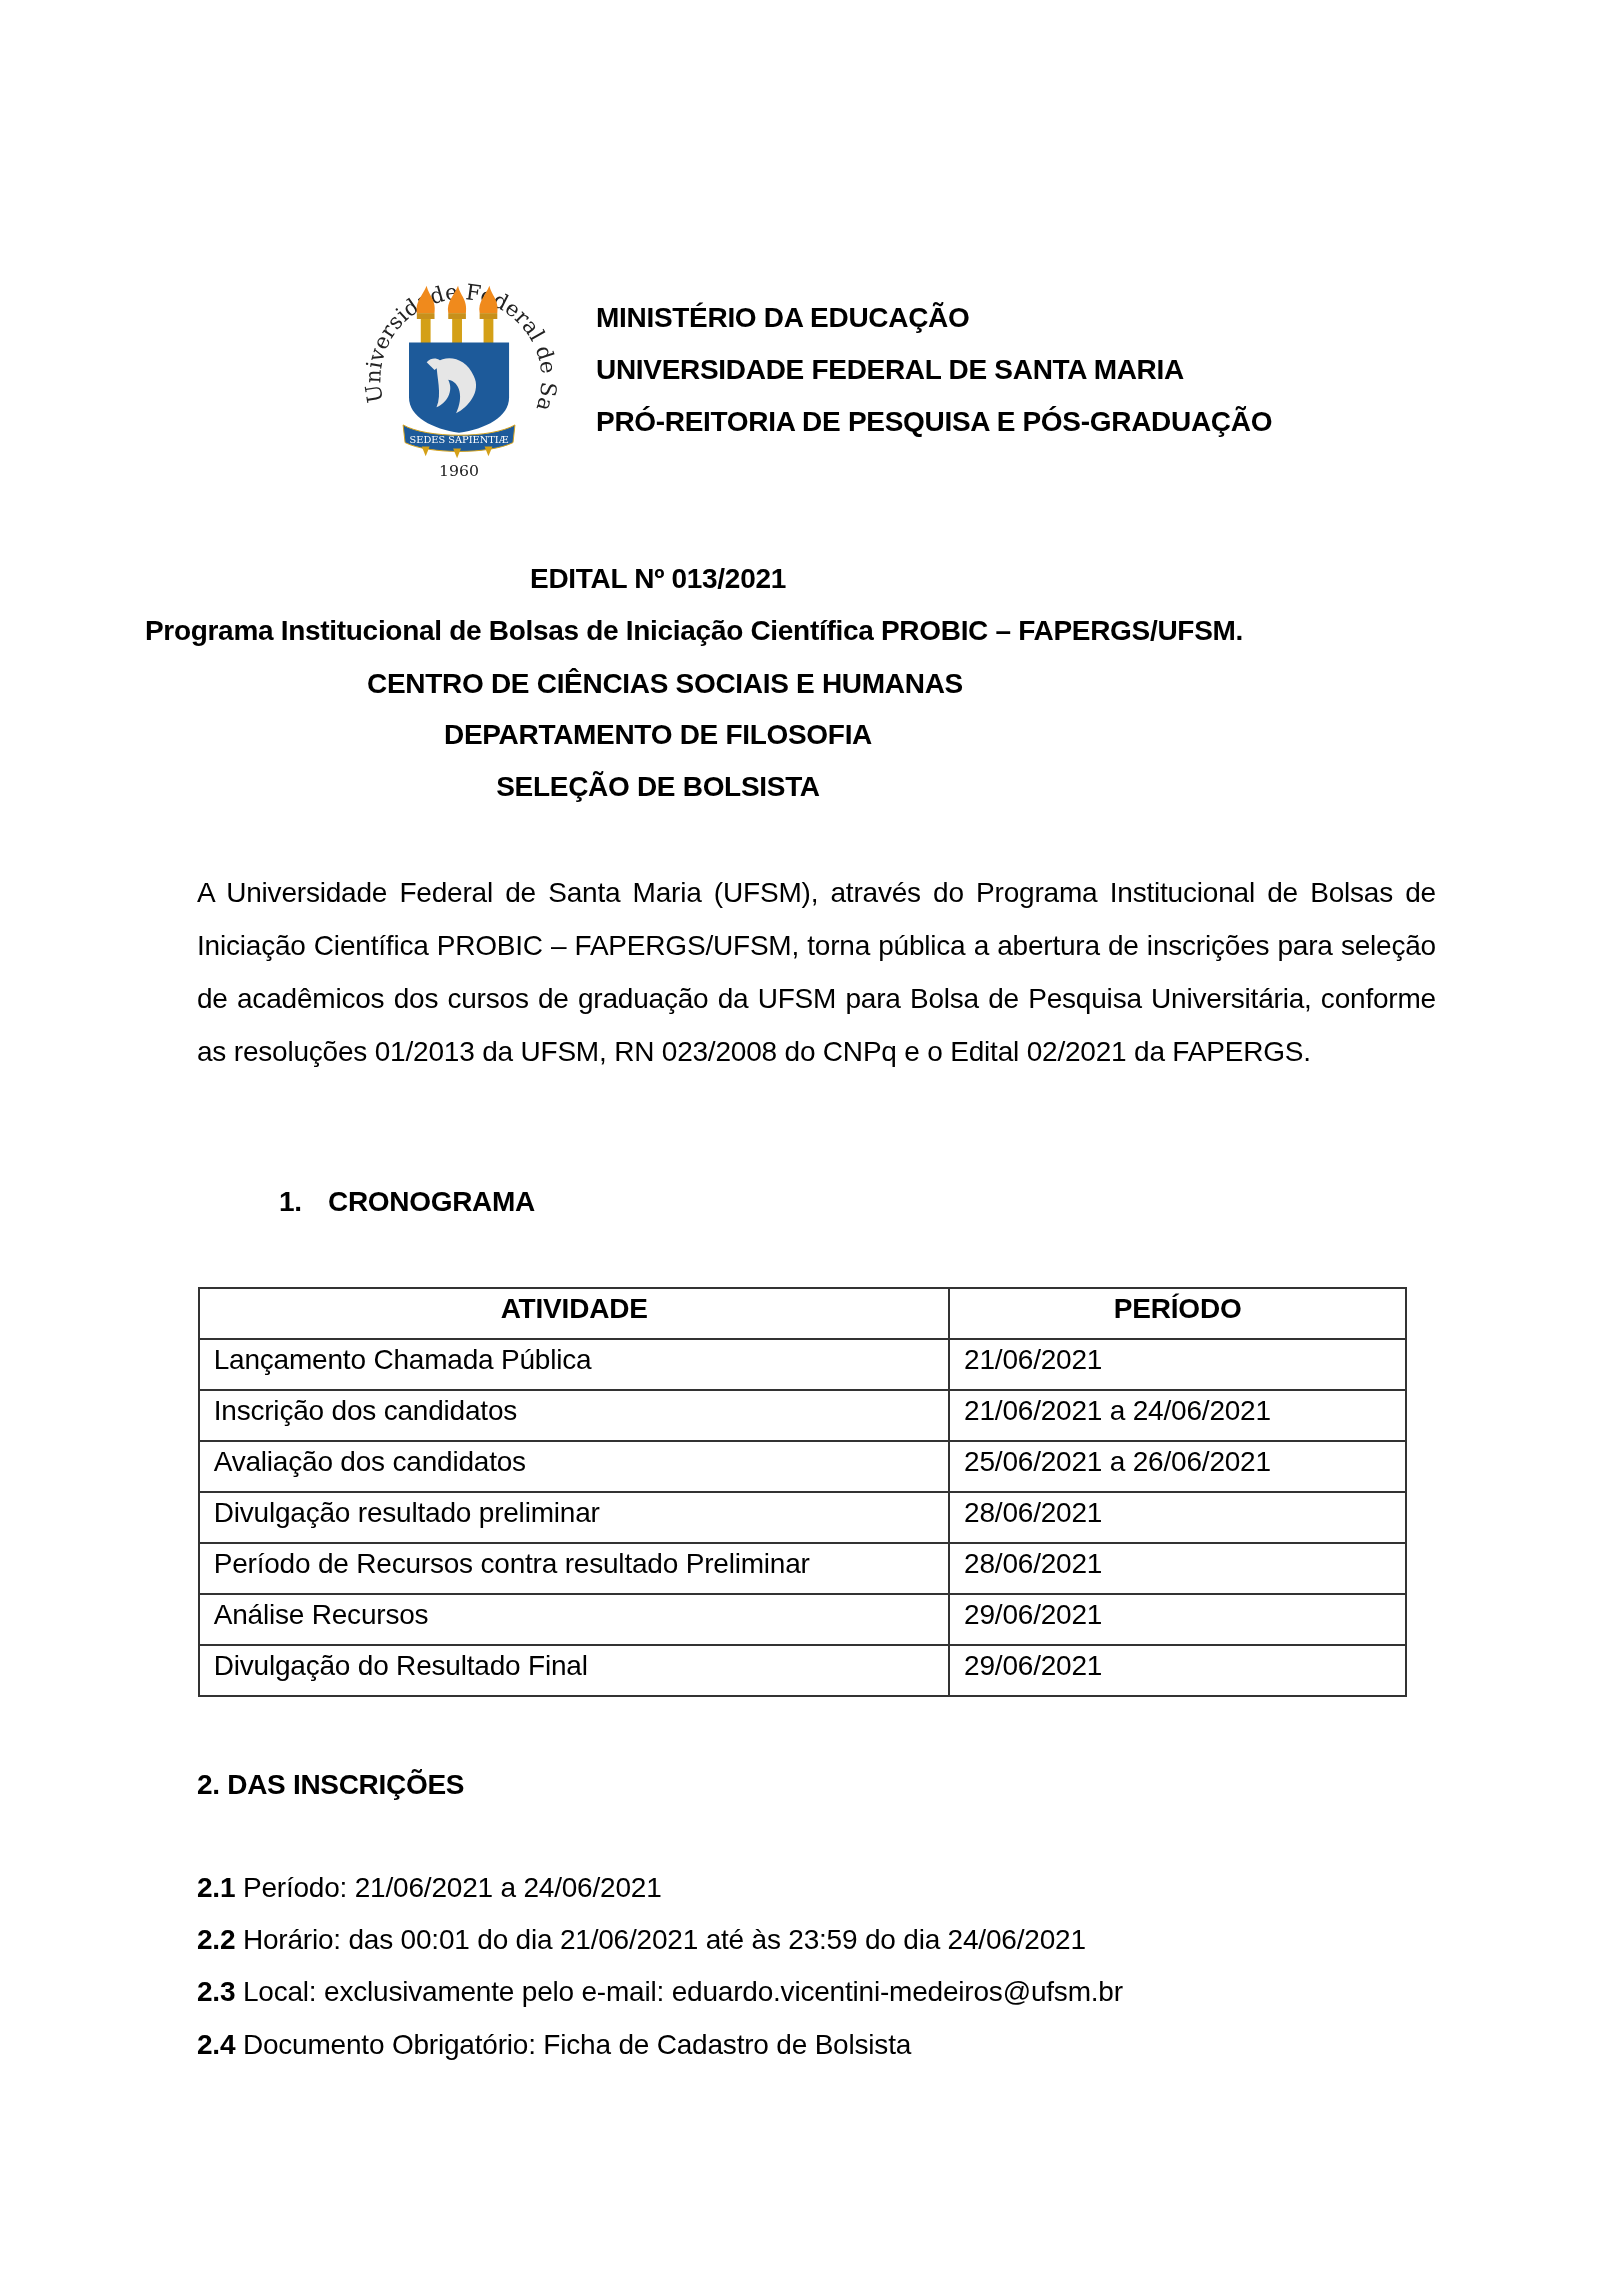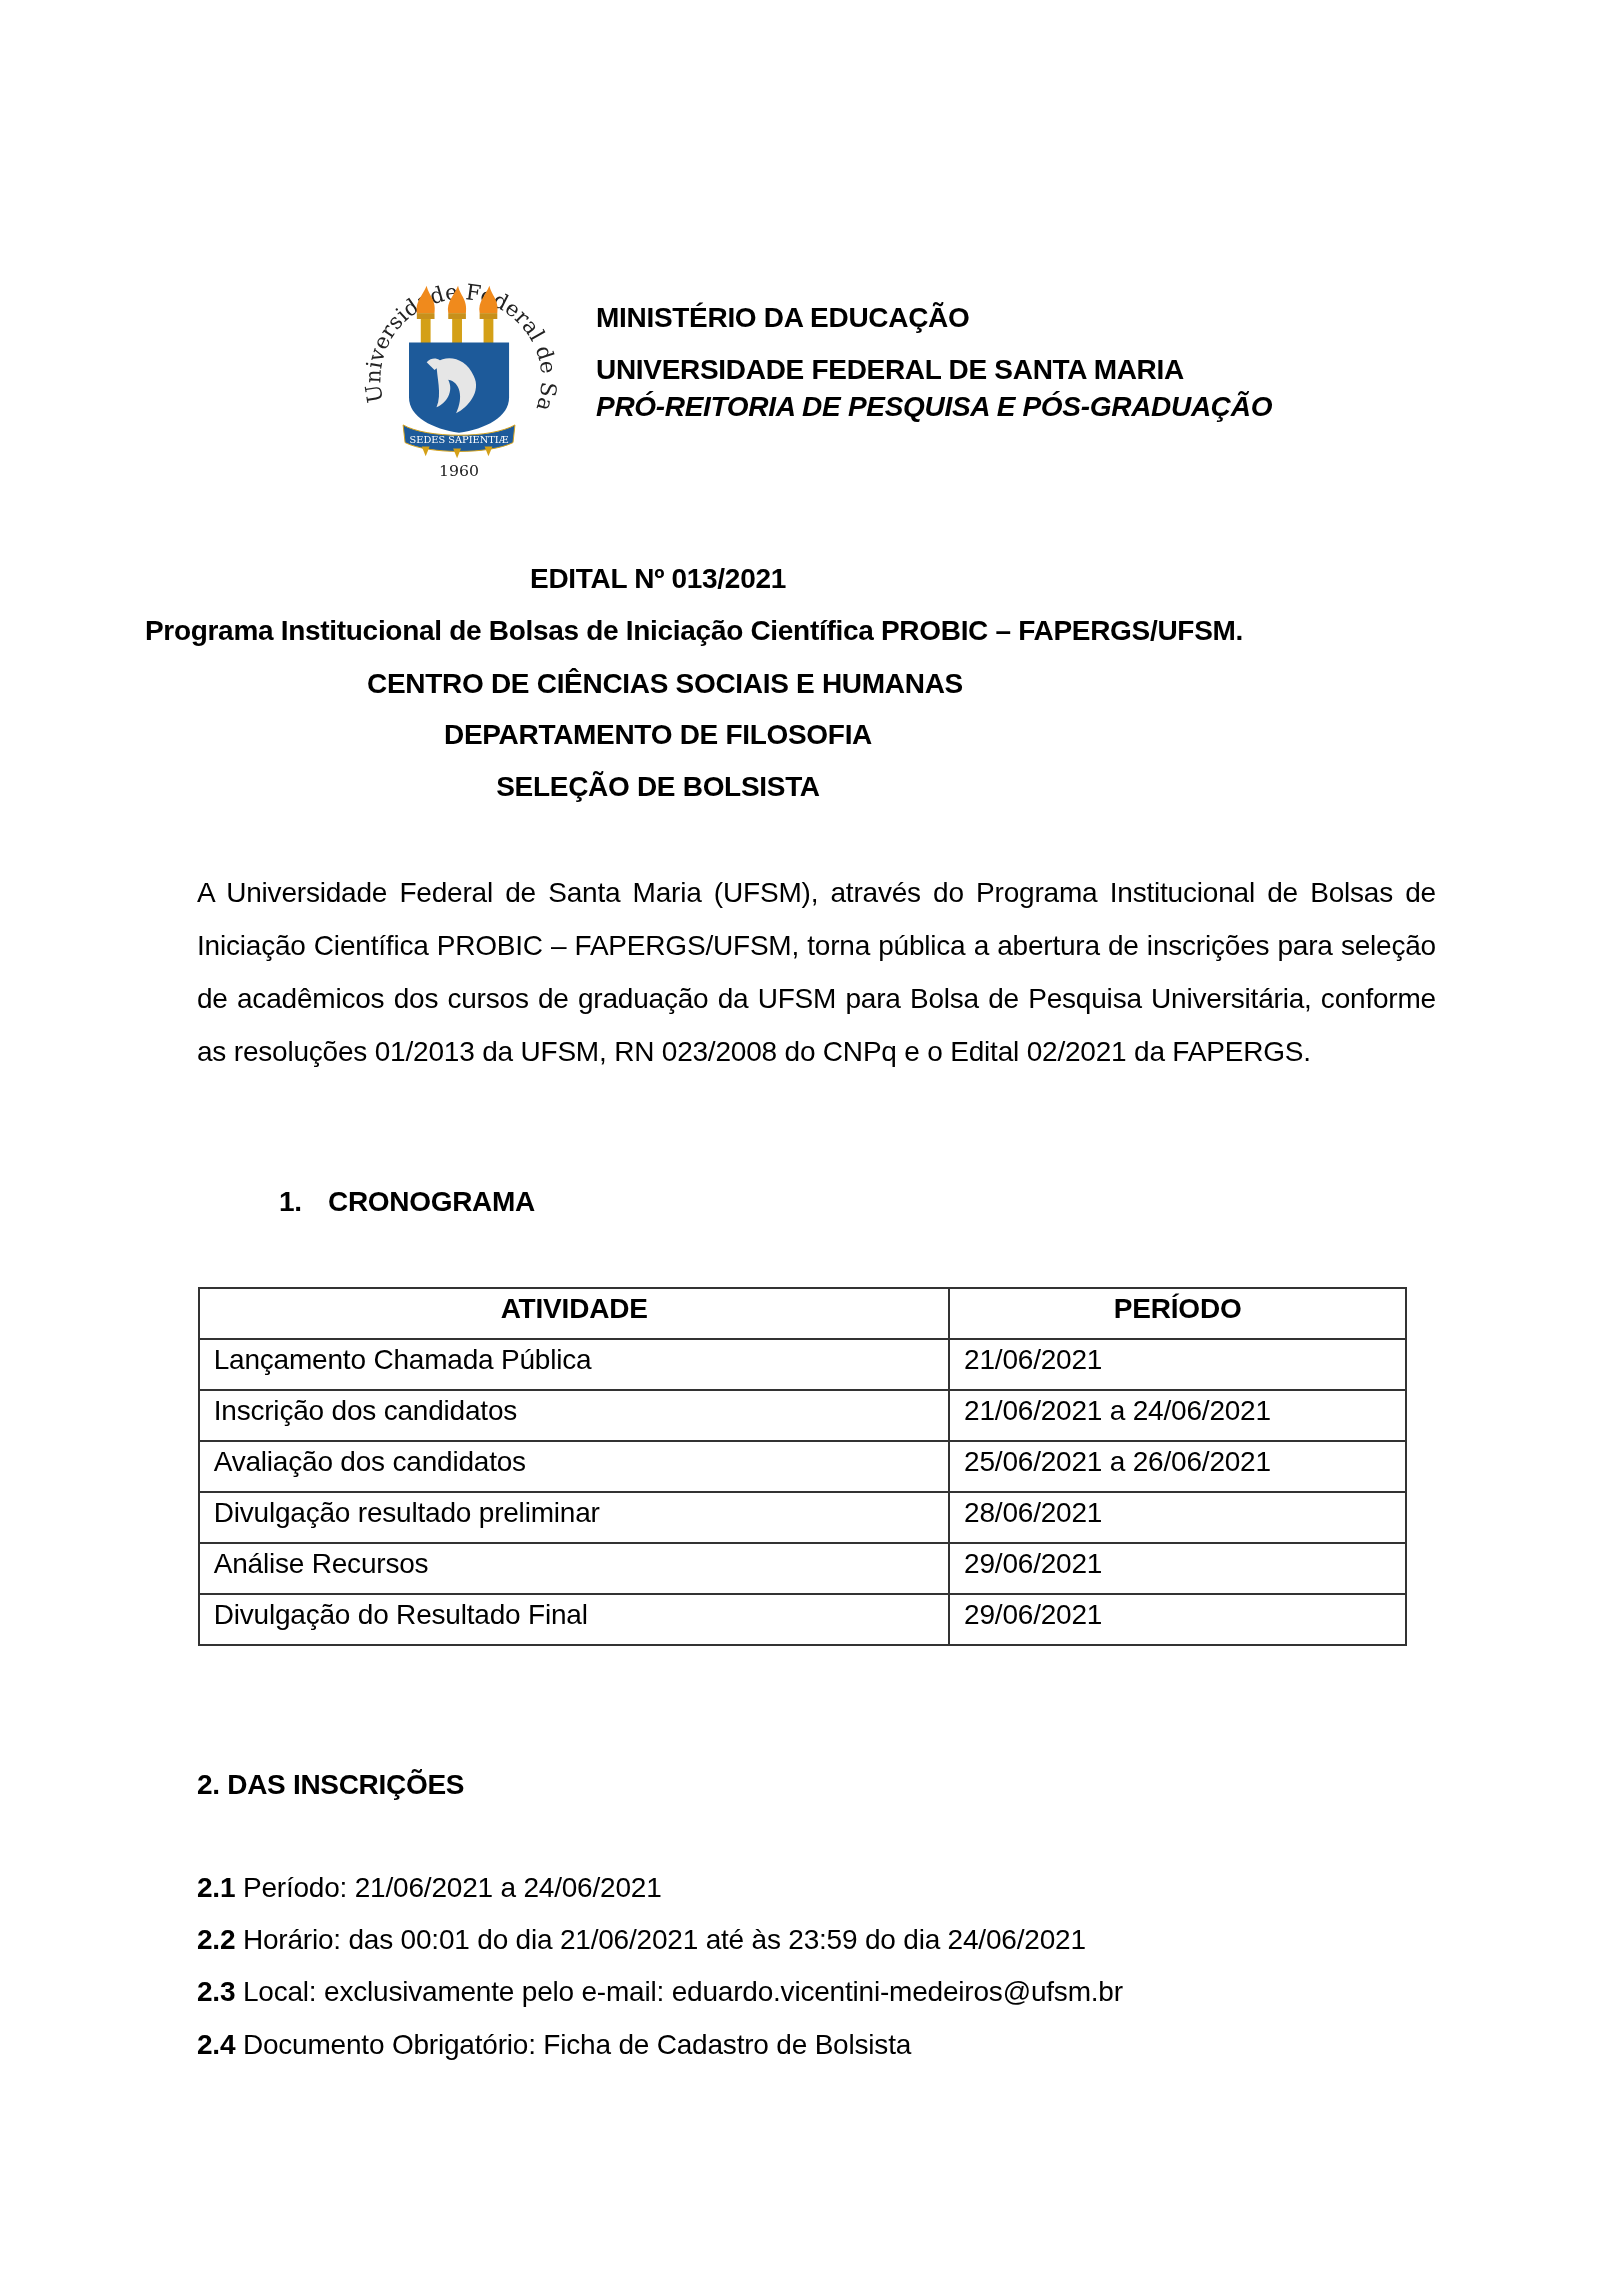--- a/index.html
+++ b/index.html
@@ -52,21 +52,21 @@
 
     <path d="M65,190 L69,200 L73,190 Z" fill="#d4a017"></path>
     <path d="M97,192 L101,202 L105,192 Z" fill="#d4a017"></path>
     <path d="M129,190 L133,200 L137,190 Z" fill="#d4a017"></path>
     <text x="103" y="220" text-anchor="middle" font-family="DejaVu Serif, serif" font-size="16" fill="#222">1960</text>
   </svg>
 </div>
 
 <div class="abs hdr" style="top:301px;">MINISTÉRIO DA EDUCAÇÃO</div>
 <div class="abs hdr" style="top:353px;">UNIVERSIDADE FEDERAL DE SANTA MARIA</div>
-<div class="abs hdr" style="top:390px;font-style:italic;">PRÓ-REITORIA DE PESQUISA E PÓS-GRADUAÇÃO</div>
+<div class="abs hdr" style="top:405px;">PRÓ-REITORIA DE PESQUISA E PÓS-GRADUAÇÃO</div>
 
 <div class="abs title" style="top:562px;">EDITAL Nº 013/2021</div>
 <div class="abs title" style="top:614px;padding-left:36px;">Programa Institucional de Bolsas de Iniciação Científica PROBIC – FAPERGS/UFSM.</div>
 <div class="abs title" style="top:667px;margin-left:7px;">CENTRO DE CIÊNCIAS SOCIAIS E HUMANAS</div>
 <div class="abs title" style="top:718px;">DEPARTAMENTO DE FILOSOFIA</div>
 <div class="abs title" style="top:770px;">SELEÇÃO DE BOLSISTA</div>
 
 <div class="abs para">A Universidade Federal de Santa Maria (UFSM), através do Programa Institucional de Bolsas de Iniciação Científica PROBIC – FAPERGS/UFSM, torna pública a abertura de inscrições para seleção de acadêmicos dos cursos de graduação da UFSM para Bolsa de Pesquisa Universitária, conforme as resoluções 01/2013 da UFSM, RN 023/2008 do CNPq e o Edital 02/2021 da FAPERGS.</div>
 
 <div class="abs sec1">
@@ -89,20 +89,24 @@
   </tr>
   <tr>
     <td class="c1">Avaliação dos candidatos</td>
     <td>25/06/2021 a 26/06/2021</td>
   </tr>
   <tr>
     <td class="c1">Divulgação resultado preliminar</td>
     <td>28/06/2021</td>
   </tr>
   <tr>
+    <td class="c1">Período de Recursos contra resultado Preliminar</td>
+    <td>28/06/2021</td>
+  </tr>
+  <tr>
     <td class="c1">Análise Recursos</td>
     <td>29/06/2021</td>
   </tr>
   <tr>
     <td class="c1">Divulgação do Resultado Final</td>
     <td>29/06/2021</td>
   </tr>
 </tbody>
   </table>
 

